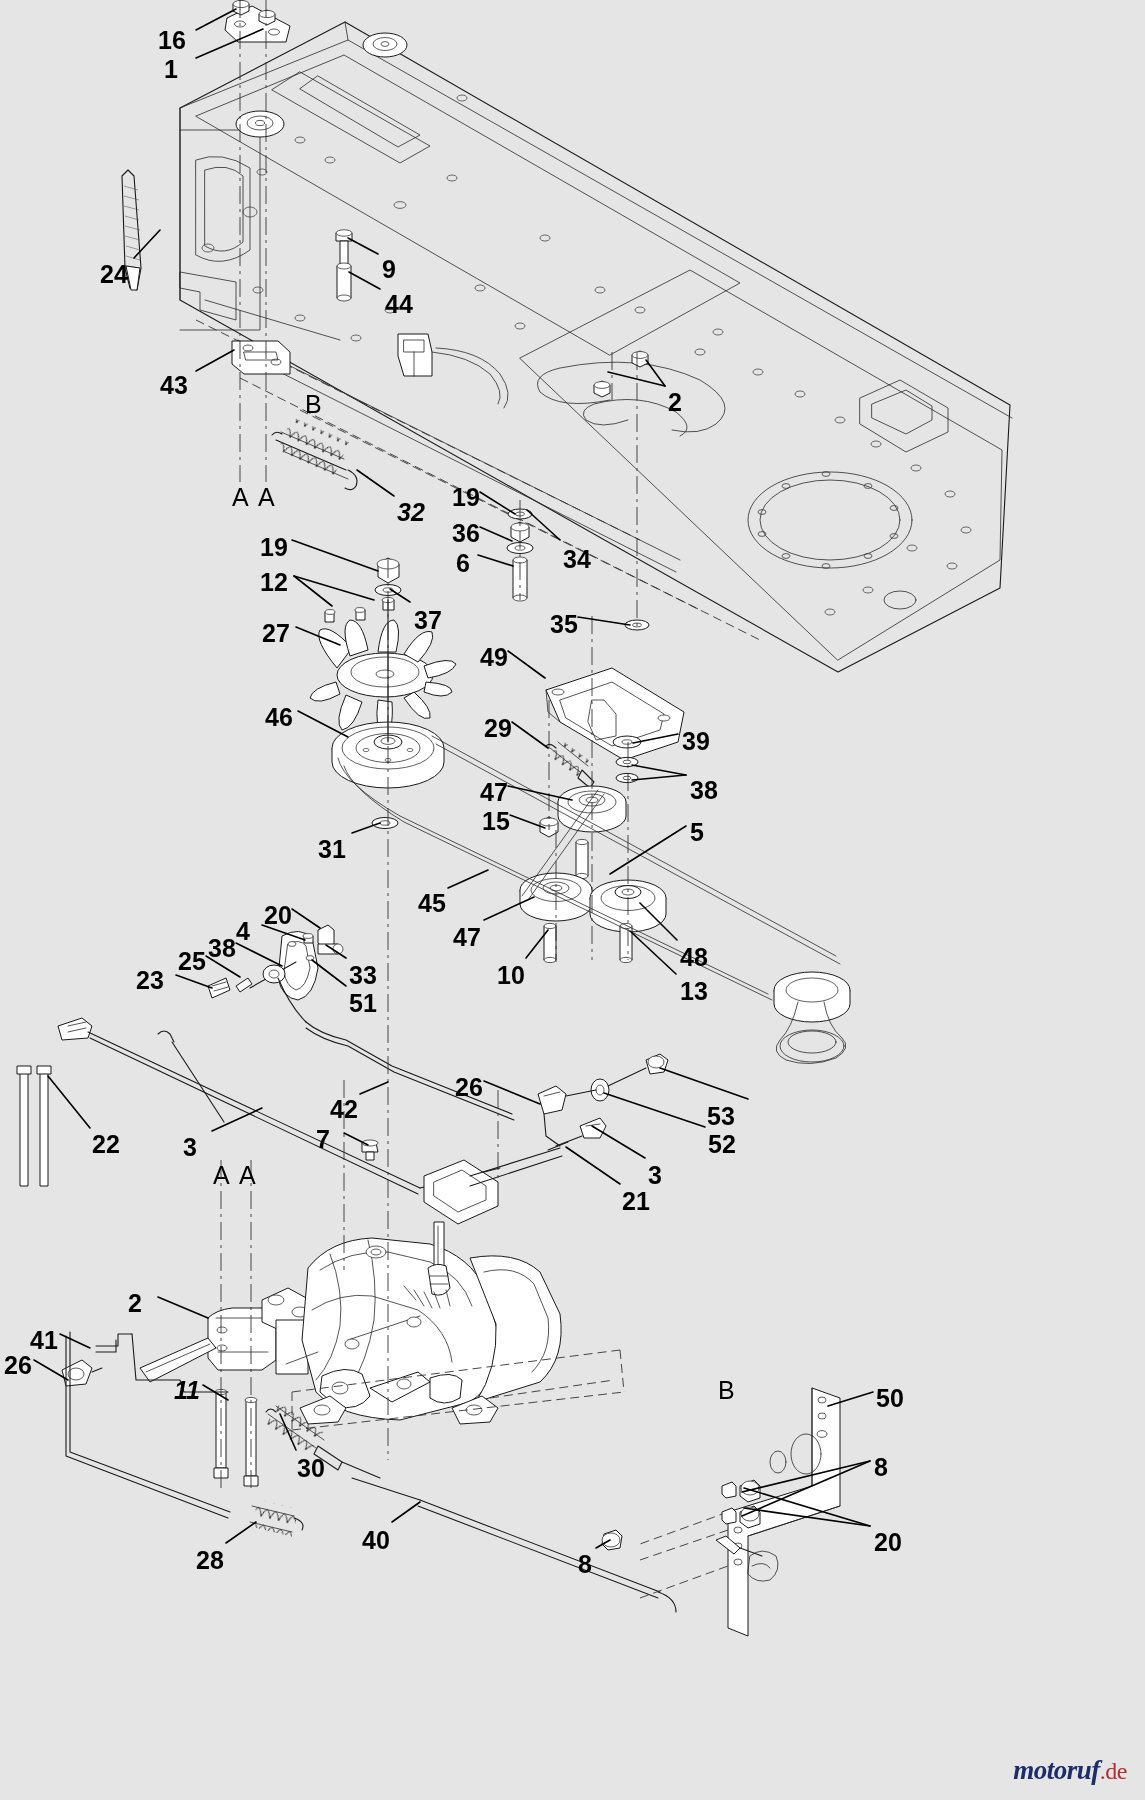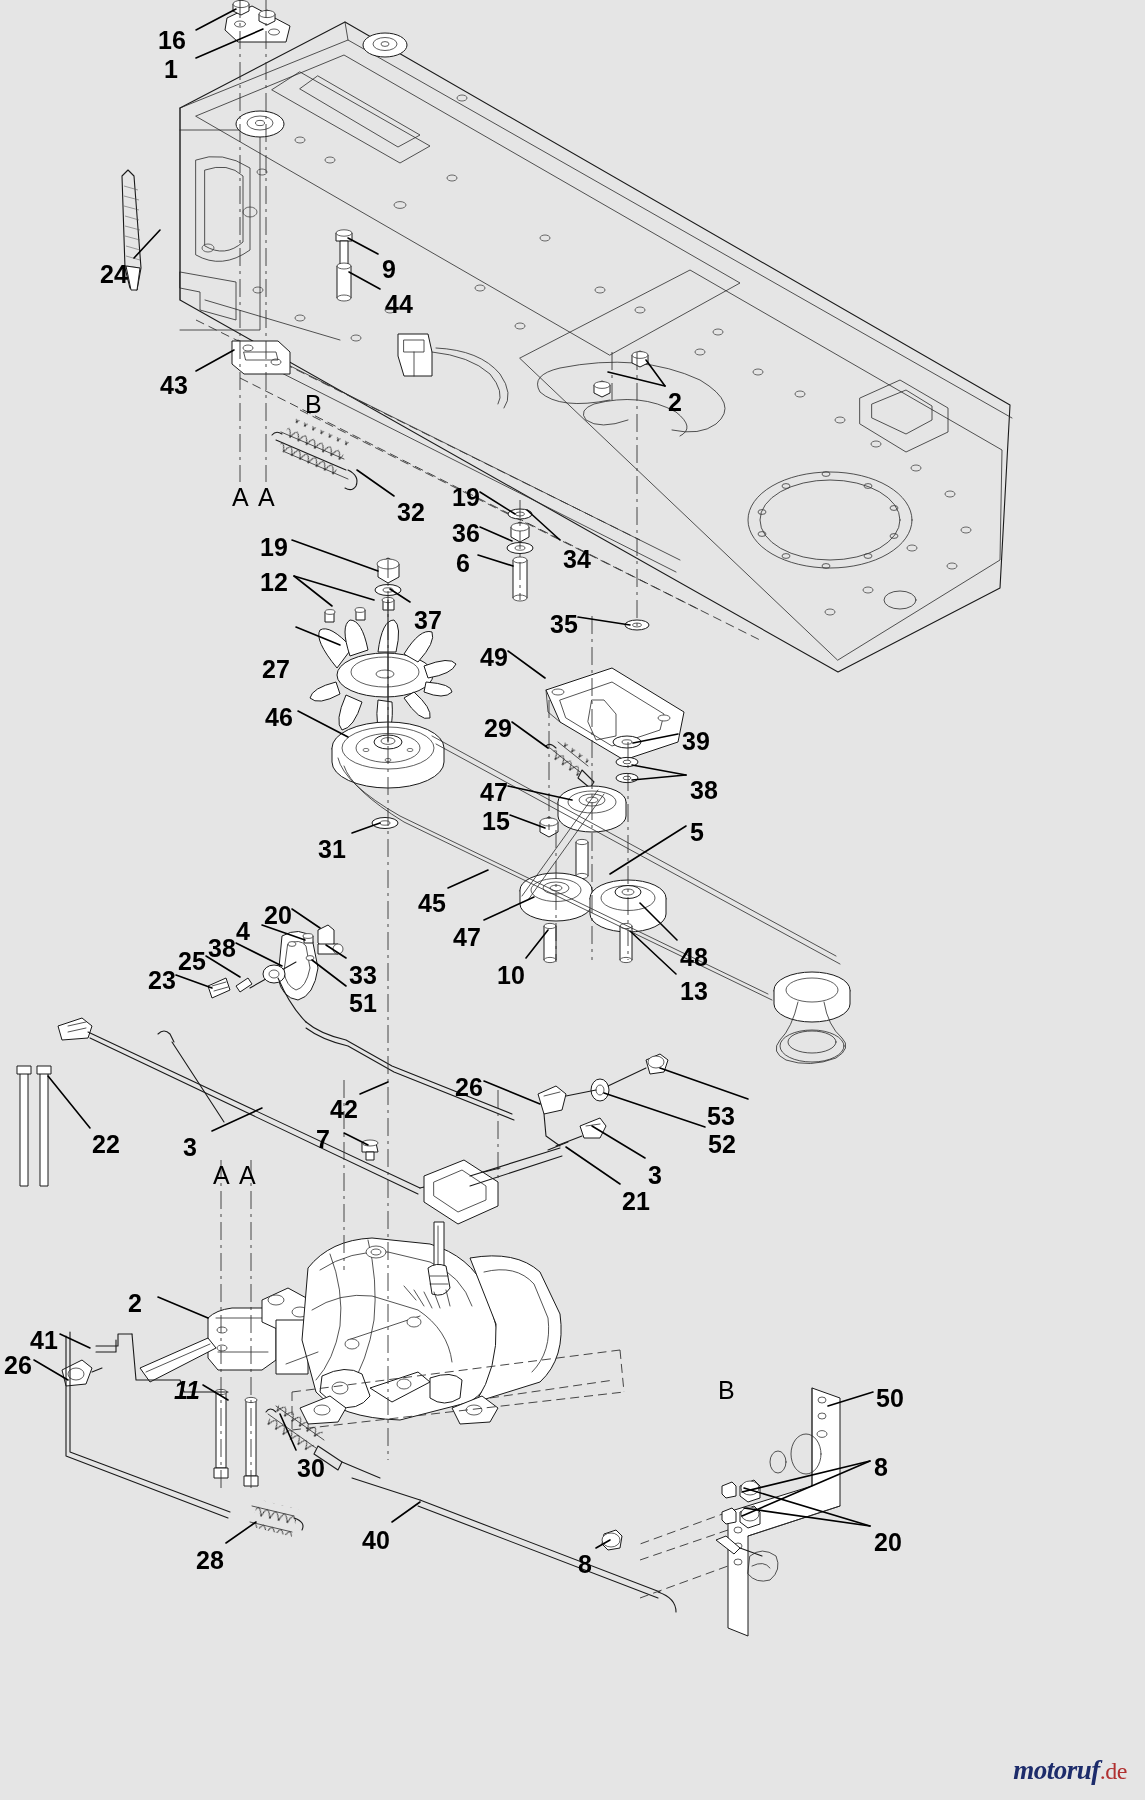--- a/index.html
+++ b/index.html
@@ -646,46 +646,46 @@
   </svg>
 
   <div id="callout-layer">
       <div class="callout" style="left: 158px; top: 28px;">16</div>
       <div class="callout" style="left: 164px; top: 57px;">1</div>
       <div class="callout" style="left: 100px; top: 262px;">24</div>
       <div class="callout" style="left: 382px; top: 257px;">9</div>
       <div class="callout" style="left: 385px; top: 292px;">44</div>
       <div class="callout" style="left: 160px; top: 373px;">43</div>
       <div class="callout" style="left: 668px; top: 390px;">2</div>
-      <div class="callout" style="left: 397px; top: 500px;">32</div>
+      <div class="callout" style="left: 397px; top: 500px; font-style: italic;">32</div>
       <div class="callout" style="left: 452px; top: 485px;">19</div>
       <div class="callout" style="left: 452px; top: 521px;">36</div>
       <div class="callout" style="left: 456px; top: 551px;">6</div>
       <div class="callout" style="left: 563px; top: 547px;">34</div>
       <div class="callout" style="left: 260px; top: 535px;">19</div>
       <div class="callout" style="left: 260px; top: 570px;">12</div>
-      <div class="callout" style="left: 262px; top: 621px; margin-top: 36px;">27</div>
+      <div class="callout" style="left: 262px; top: 621px;">27</div>
       <div class="callout" style="left: 414px; top: 608px;">37</div>
       <div class="callout" style="left: 550px; top: 612px;">35</div>
       <div class="callout" style="left: 480px; top: 645px;">49</div>
       <div class="callout" style="left: 265px; top: 705px;">46</div>
       <div class="callout" style="left: 484px; top: 716px;">29</div>
       <div class="callout" style="left: 682px; top: 729px;">39</div>
       <div class="callout" style="left: 690px; top: 778px;">38</div>
       <div class="callout" style="left: 480px; top: 780px;">47</div>
       <div class="callout" style="left: 482px; top: 809px;">15</div>
       <div class="callout" style="left: 690px; top: 820px;">5</div>
       <div class="callout" style="left: 318px; top: 837px;">31</div>
       <div class="callout" style="left: 418px; top: 891px; text-align: center;">45</div>
       <div class="callout" style="left: 453px; top: 925px;">47</div>
       <div class="callout" style="left: 264px; top: 903px;">20</div>
       <div class="callout" style="left: 236px; top: 919px;">4</div>
       <div class="callout" style="left: 208px; top: 936px;">38</div>
       <div class="callout" style="left: 178px; top: 949px;">25</div>
-      <div class="callout" style="left: 148px; top: 968px; text-align: center;">23</div>
+      <div class="callout" style="left: 136px; top: 968px; text-align: center;">23</div>
       <div class="callout" style="left: 349px; top: 963px;">33</div>
       <div class="callout" style="left: 349px; top: 991px;">51</div>
       <div class="callout" style="left: 497px; top: 963px;">10</div>
       <div class="callout" style="left: 680px; top: 945px;">48</div>
       <div class="callout" style="left: 680px; top: 979px;">13</div>
       <div class="callout" style="left: 330px; top: 1097px;">42</div>
       <div class="callout" style="left: 455px; top: 1075px;">26</div>
       <div class="callout" style="left: 707px; top: 1104px;">53</div>
       <div class="callout" style="left: 708px; top: 1132px;">52</div>
       <div class="callout" style="left: 648px; top: 1163px;">3</div>

